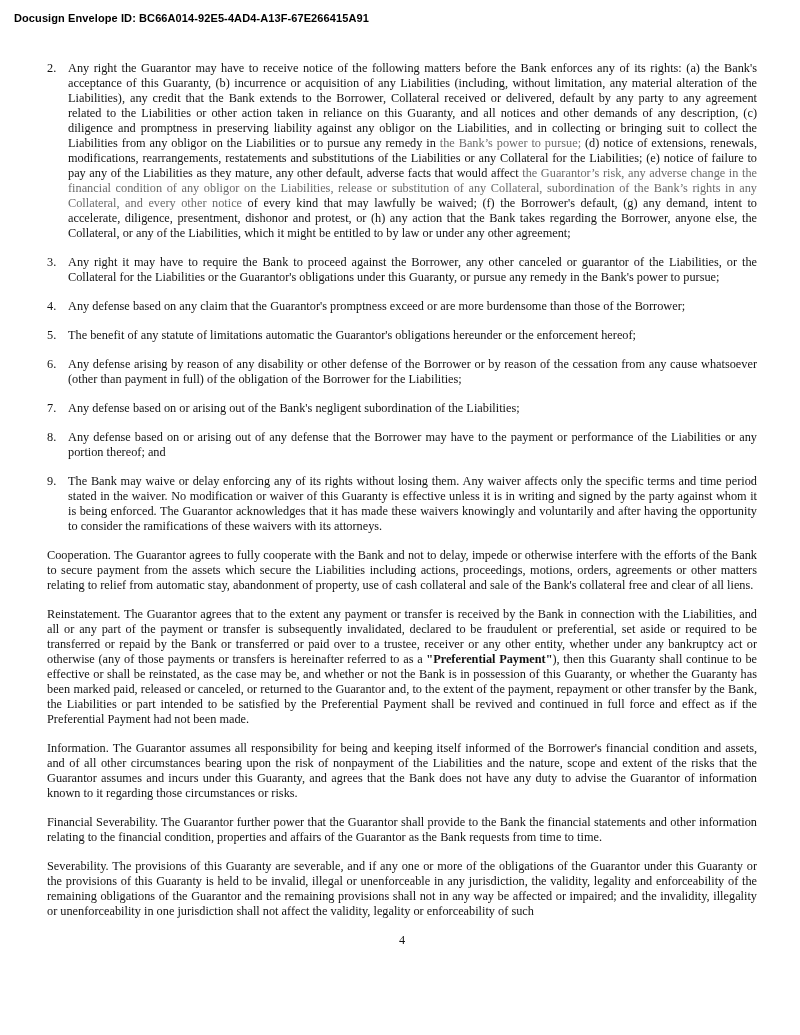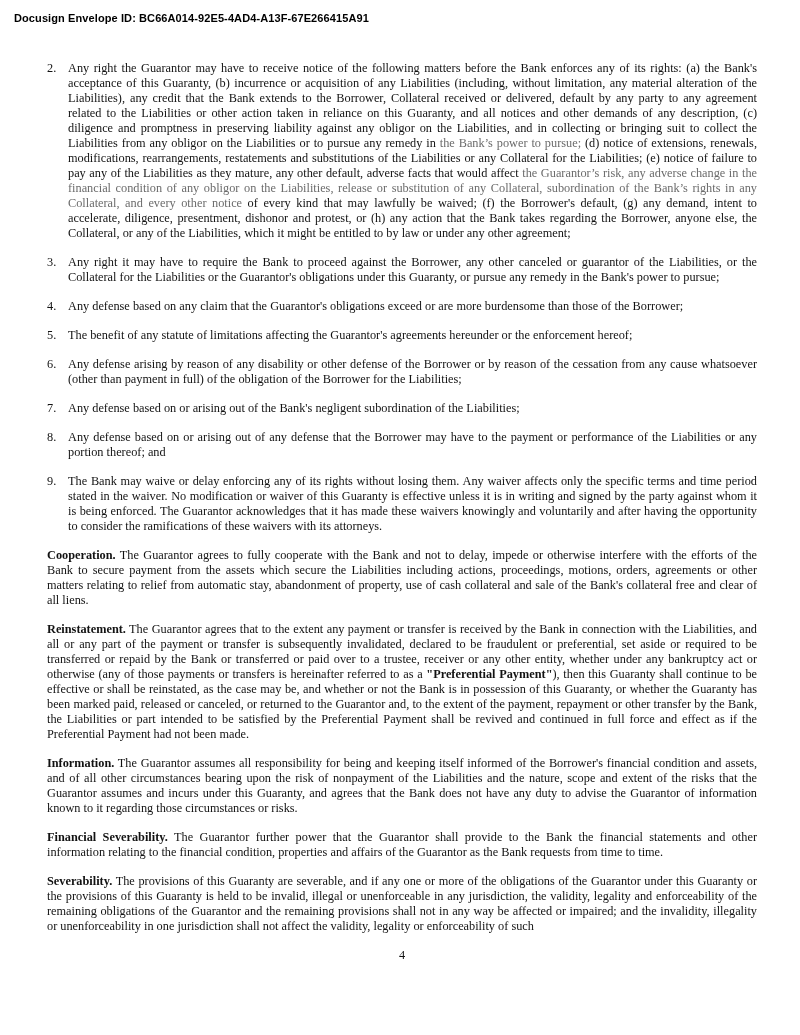--- a/index.html
+++ b/index.html
@@ -29,21 +29,21 @@
   }
   .block { margin-bottom: 14px; }
   .list-item { display: flex; }
   .list-num {
     flex: 0 0 21px;
     width: 21px;
     text-align: left;
   }
   .list-text { flex: 1; text-align: justify; }
   .para-text { display: block; text-align: justify; }
-  .lead { font-weight: 700; }
+  .lead { font-weight: 400; }
   .bold { font-weight: 700; }
   .muted { color: var(--muted-color, #6b6b6b); }
   .page-number {
     text-align: center;
     margin-top: 4px;
     font-size: 12.3px;
     color: #121212;
   }
 </style>
 </head>
@@ -56,25 +56,25 @@
       <div class="block list-item">
         <span class="list-num">2.</span>
         <div class="list-text"><span>Any right the Guarantor may have to receive notice of the following matters before the Bank enforces any of its rights: (a) the Bank's acceptance of this Guaranty, (b) incurrence or acquisition of any Liabilities (including, without limitation, any material alteration of the Liabilities), any credit that the Bank extends to the Borrower, Collateral received or delivered, default by any party to any agreement related to the Liabilities or other action taken in reliance on this Guaranty, and all notices and other demands of any description, (c) diligence and promptness in preserving liability against any obligor on the Liabilities, and in collecting or bringing suit to collect the Liabilities from any obligor on the Liabilities or to pursue any remedy in </span><span class="muted">the Bank’s power to pursue;</span><span> (d) notice of extensions, renewals, modifications, rearrangements, restatements and substitutions of the Liabilities or any Collateral for the Liabilities; (e) notice of failure to pay any of the Liabilities as they mature, any other default, adverse facts that would affect </span><span class="muted">the Guarantor’s risk, any adverse change in the financial condition of any obligor on the Liabilities, release or substitution of any Collateral, subordination of the Bank’s rights in any Collateral, and every other notice</span><span> of every kind that may lawfully be waived; (f) the Borrower's default, (g) any demand, intent to accelerate, diligence, presentment, dishonor and protest, or (h) any action that the Bank takes regarding the Borrower, anyone else, the Collateral, or any of the Liabilities, which it might be entitled to by law or under any other agreement;</span></div>
       </div>
       <div class="block list-item">
         <span class="list-num">3.</span>
         <div class="list-text"><span>Any right it may have to require the Bank to proceed against the Borrower, any other canceled or guarantor of the Liabilities, or the Collateral for the Liabilities or the Guarantor's obligations under this Guaranty, or pursue any remedy in the Bank's power to pursue;</span></div>
       </div>
       <div class="block list-item">
         <span class="list-num">4.</span>
-        <div class="list-text"><span>Any defense based on any claim that the Guarantor's obligations exceed or are more burdensome than those of the Borrower;</span></div>
+        <div class="list-text"><span>Any defense based on any claim that the Guarantor's promptness exceed or are more burdensome than those of the Borrower;</span></div>
       </div>
       <div class="block list-item">
         <span class="list-num">5.</span>
-        <div class="list-text"><span>The benefit of any statute of limitations affecting the Guarantor's agreements hereunder or the enforcement hereof;</span></div>
+        <div class="list-text"><span>The benefit of any statute of limitations automatic the Guarantor's obligations hereunder or the enforcement hereof;</span></div>
       </div>
       <div class="block list-item">
         <span class="list-num">6.</span>
         <div class="list-text"><span>Any defense arising by reason of any disability or other defense of the Borrower or by reason of the cessation from any cause whatsoever (other than payment in full) of the obligation of the Borrower for the Liabilities;</span></div>
       </div>
       <div class="block list-item">
         <span class="list-num">7.</span>
         <div class="list-text"><span>Any defense based on or arising out of the Bank's negligent subordination of the Liabilities;</span></div>
       </div>
       <div class="block list-item">

